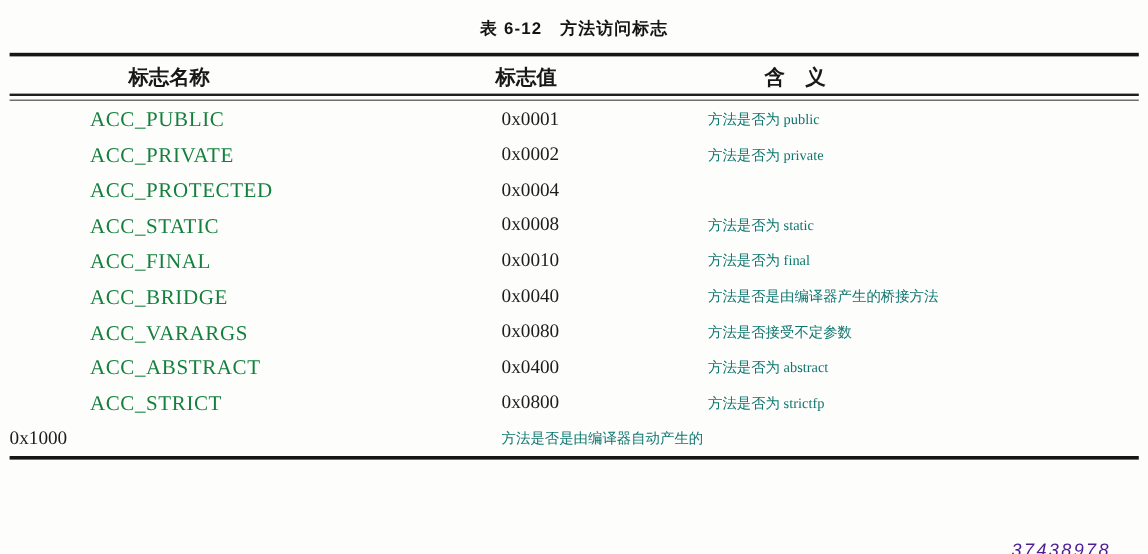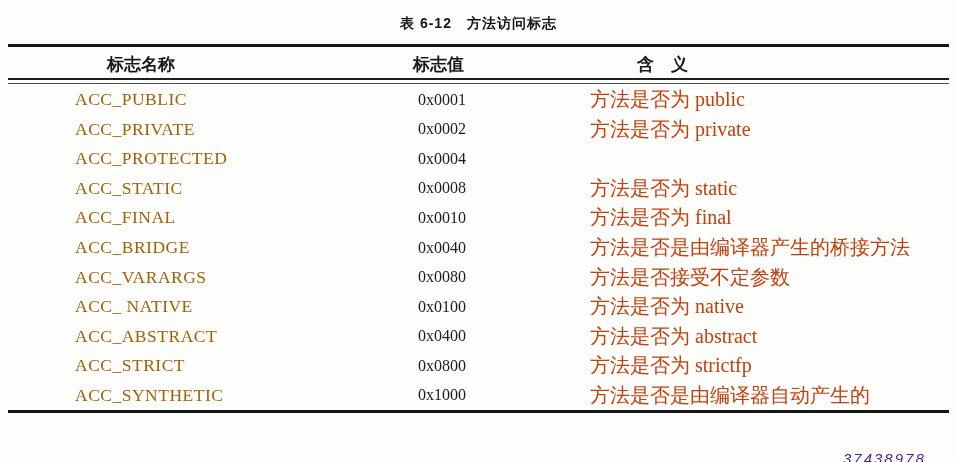--- a/index.html
+++ b/index.html
@@ -37,23 +37,23 @@
     border-bottom:1px solid #4d4d4d;
   }
   .rows { margin-top:1px; }
   .data-row {
     display:grid;
     grid-template-columns:410px 172px 1fr;
     height:29.55px;
     align-items:center;
   }
   .cell { white-space:nowrap; overflow:visible; }
-  .c1 { padding-left:67px; font-size:17.5px; letter-spacing:0.5px; color:#a16207; }
+  .c1 { padding-left:67px; font-size:17.5px; letter-spacing:0.5px; color:#15803d; }
   .c2 { font-size:16px; color:#1c1c1c; }
-  .c3 { font-size:20px; color:#c2410c; }
+  .c3 { font-size:12px; color:#0f766e; }
   .watermark {
     position:absolute; left:843px; top:450px;
     font-family:"Liberation Sans", sans-serif;
     font-size:15px; color:#4c1d95; letter-spacing:2px;
     font-style:italic;
   }
 </style>
 </head>
 <body>
 
@@ -99,36 +99,30 @@
       <span class="cell c1">ACC_BRIDGE</span>
       <span class="cell c2">0x0040</span>
       <span class="cell c3">方法是否是由编译器产生的桥接方法</span>
     </div>
     <div class="data-row">
       <span class="cell c1">ACC_VARARGS</span>
       <span class="cell c2">0x0080</span>
       <span class="cell c3">方法是否接受不定参数</span>
     </div>
     <div class="data-row">
-      <span class="cell c1">ACC_ NATIVE</span>
-      <span class="cell c2">0x0100</span>
-      <span class="cell c3">方法是否为 native</span>
-    </div>
-    <div class="data-row">
       <span class="cell c1">ACC_ABSTRACT</span>
       <span class="cell c2">0x0400</span>
       <span class="cell c3">方法是否为 abstract</span>
     </div>
     <div class="data-row">
       <span class="cell c1">ACC_STRICT</span>
       <span class="cell c2">0x0800</span>
       <span class="cell c3">方法是否为 strictfp</span>
     </div>
     <div class="data-row">
-      <span class="cell c1">ACC_SYNTHETIC</span>
       <span class="cell c2">0x1000</span>
       <span class="cell c3">方法是否是由编译器自动产生的</span>
     </div>
   </div>
 
   <div class="rule-thick-bottom"></div>
 </div>
 
 <div class="watermark">37438978</div>
 

